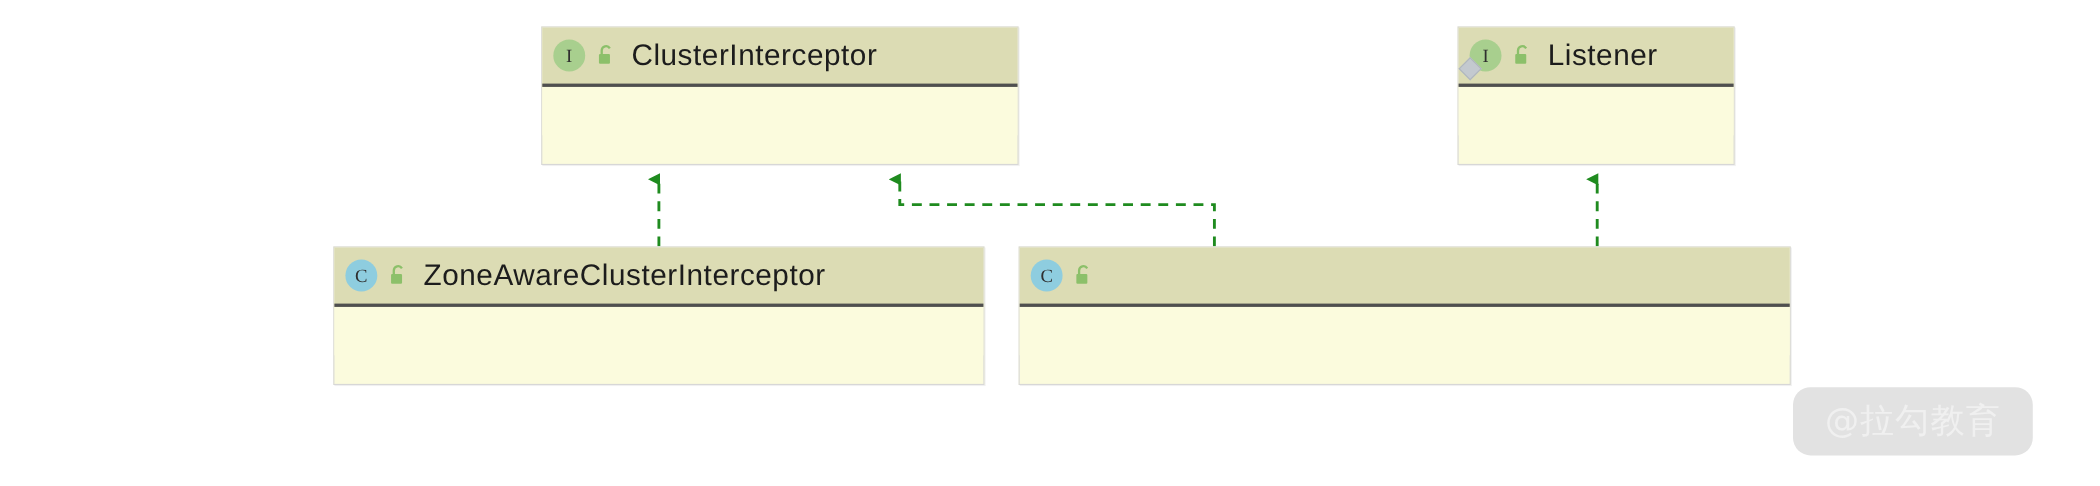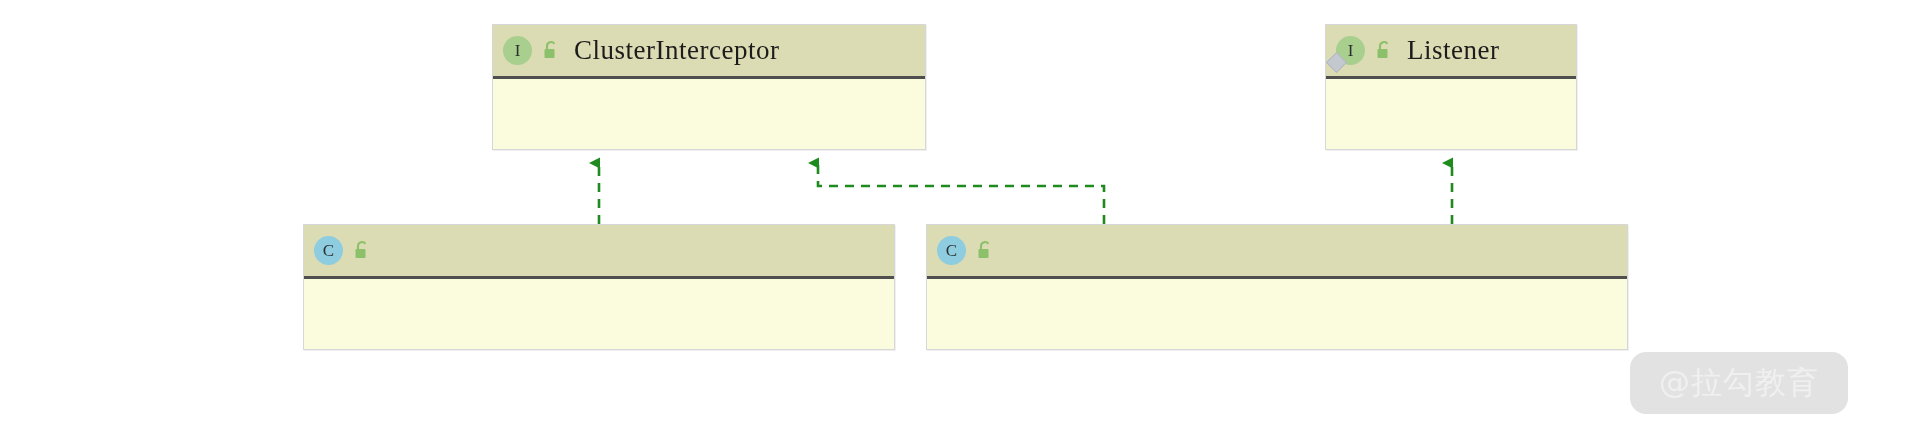--- a/index.html
+++ b/index.html
@@ -37,21 +37,21 @@
     height: 54px;
     position: relative;
   }
   .uml-body {
     box-sizing: border-box;
     background: #fbfbdd;
     height: 44px;
   }
 
   .uml-title {
-    font-family: Liberation Serif, serif;
+    font-family: Liberation Sans, sans-serif;
     font-size: 27px;
     color: #1c1c1c;
     letter-spacing: 0.5px;
     white-space: nowrap;
     margin-left: 14px;
   }
 
   
   .type-badge {
     position: relative;
@@ -171,20 +171,21 @@
 
   <div class="uml-node" style="left:303px; top:224px; width:592px; height:126px;">
     <div class="uml-header">
       <span class="type-badge klass">
         <span>C</span>
       </span>
       <svg class="lock-icon" viewBox="0 0 19 21">
         <path d="M6 9 V6 a4 4 0 0 1 7.4 -2.1" fill="none" stroke="#8cc06a" stroke-width="2.1"></path>
         <rect x="3.5" y="9" width="10" height="9" rx="1" fill="#8cc06a"></rect>
       </svg>
+      <span class="uml-title">ZoneAwareClusterInterceptor</span>
     </div>
     <div class="uml-body"></div>
   </div>
 
   <div class="uml-node" style="left:926px; top:224px; width:702px; height:126px;">
     <div class="uml-header">
       <span class="type-badge klass">
         <span>C</span>
       </span>
       <svg class="lock-icon" viewBox="0 0 19 21">

